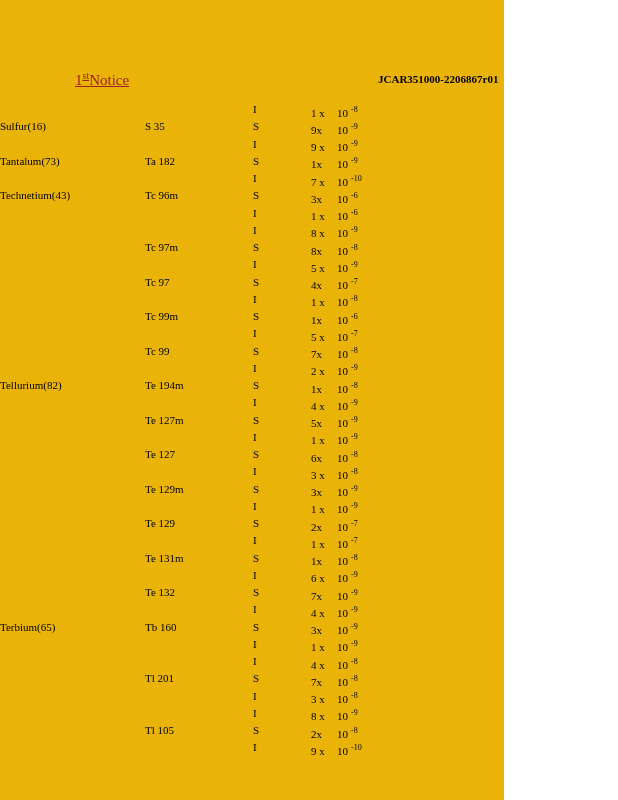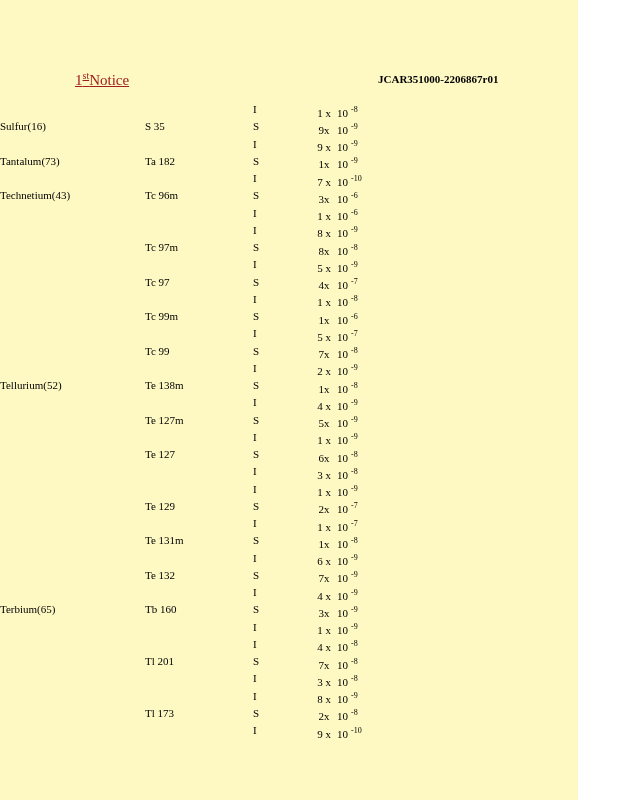--- a/index.html
+++ b/index.html
@@ -2,23 +2,23 @@
 <html><head>
 <meta charset="utf-8">
 <style>
   html, body {
     margin: 0;
     padding: 0;
     background: #ffffff;
   }
   .page {
     position: relative;
-    width: 578px;
+    width: 504px;
     height: 800px;
-    background: #fef9c3;
+    background: #eab308;
     font-family: "Liberation Serif", serif;
     color: #000000;
     overflow: hidden;
   }
   .header-row {
     position: absolute;
     left: 0;
     top: 70px;
     width: 618px;
     height: 20px;
@@ -80,21 +80,20 @@
     font-size: 8px;
     vertical-align: super;
   }
   .exp-sep {
     display: inline-block;
     width: 3px;
   }
   .mant {
     display: inline-block;
     min-width: 26px;
-    text-align: center;
   }
 </style>
 </head>
 <body>
 
 <div class="page">
 
   <div class="header-row">
     <div class="notice"><span>1</span><sup>st</sup><span>Notice</span></div>
     <div class="doc-id">JCAR351000-2206867r01</div>
@@ -192,22 +191,22 @@
           <td class="c-mode">S</td>
           <td class="c-value"><span class="val"><span class="mant">7x</span><span>10</span><span class="exp-sep"></span><sup>-8</sup></span></td>
         </tr>
         <tr>
           <td class="c-element"></td>
           <td class="c-nuclide"></td>
           <td class="c-mode">I</td>
           <td class="c-value"><span class="val"><span class="mant">2 x</span><span>10</span><span class="exp-sep"></span><sup>-9</sup></span></td>
         </tr>
         <tr>
-          <td class="c-element"><span class="c-elem-name">Tellurium</span><span>(52)</span></td>
-          <td class="c-nuclide">Te 138m</td>
+          <td class="c-element"><span class="c-elem-name">Tellurium</span><span>(82)</span></td>
+          <td class="c-nuclide">Te 194m</td>
           <td class="c-mode">S</td>
           <td class="c-value"><span class="val"><span class="mant">1x</span><span>10</span><span class="exp-sep"></span><sup>-8</sup></span></td>
         </tr>
         <tr>
           <td class="c-element"></td>
           <td class="c-nuclide"></td>
           <td class="c-mode">I</td>
           <td class="c-value"><span class="val"><span class="mant">4 x</span><span>10</span><span class="exp-sep"></span><sup>-9</sup></span></td>
         </tr>
         <tr>
@@ -226,20 +225,26 @@
           <td class="c-element"></td>
           <td class="c-nuclide">Te 127</td>
           <td class="c-mode">S</td>
           <td class="c-value"><span class="val"><span class="mant">6x</span><span>10</span><span class="exp-sep"></span><sup>-8</sup></span></td>
         </tr>
         <tr>
           <td class="c-element"></td>
           <td class="c-nuclide"></td>
           <td class="c-mode">I</td>
           <td class="c-value"><span class="val"><span class="mant">3 x</span><span>10</span><span class="exp-sep"></span><sup>-8</sup></span></td>
+        </tr>
+        <tr>
+          <td class="c-element"></td>
+          <td class="c-nuclide">Te 129m</td>
+          <td class="c-mode">S</td>
+          <td class="c-value"><span class="val"><span class="mant">3x</span><span>10</span><span class="exp-sep"></span><sup>-9</sup></span></td>
         </tr>
         <tr>
           <td class="c-element"></td>
           <td class="c-nuclide"></td>
           <td class="c-mode">I</td>
           <td class="c-value"><span class="val"><span class="mant">1 x</span><span>10</span><span class="exp-sep"></span><sup>-9</sup></span></td>
         </tr>
         <tr>
           <td class="c-element"></td>
           <td class="c-nuclide">Te 129</td>
@@ -307,21 +312,21 @@
           <td class="c-value"><span class="val"><span class="mant">3 x</span><span>10</span><span class="exp-sep"></span><sup>-8</sup></span></td>
         </tr>
         <tr>
           <td class="c-element"></td>
           <td class="c-nuclide"></td>
           <td class="c-mode">I</td>
           <td class="c-value"><span class="val"><span class="mant">8 x</span><span>10</span><span class="exp-sep"></span><sup>-9</sup></span></td>
         </tr>
         <tr>
           <td class="c-element"></td>
-          <td class="c-nuclide">Tl 173</td>
+          <td class="c-nuclide">Tl 105</td>
           <td class="c-mode">S</td>
           <td class="c-value"><span class="val"><span class="mant">2x</span><span>10</span><span class="exp-sep"></span><sup>-8</sup></span></td>
         </tr>
         <tr>
           <td class="c-element"></td>
           <td class="c-nuclide"></td>
           <td class="c-mode">I</td>
           <td class="c-value"><span class="val"><span class="mant">9 x</span><span>10</span><span class="exp-sep"></span><sup>-10</sup></span></td>
         </tr>
       </tbody>

